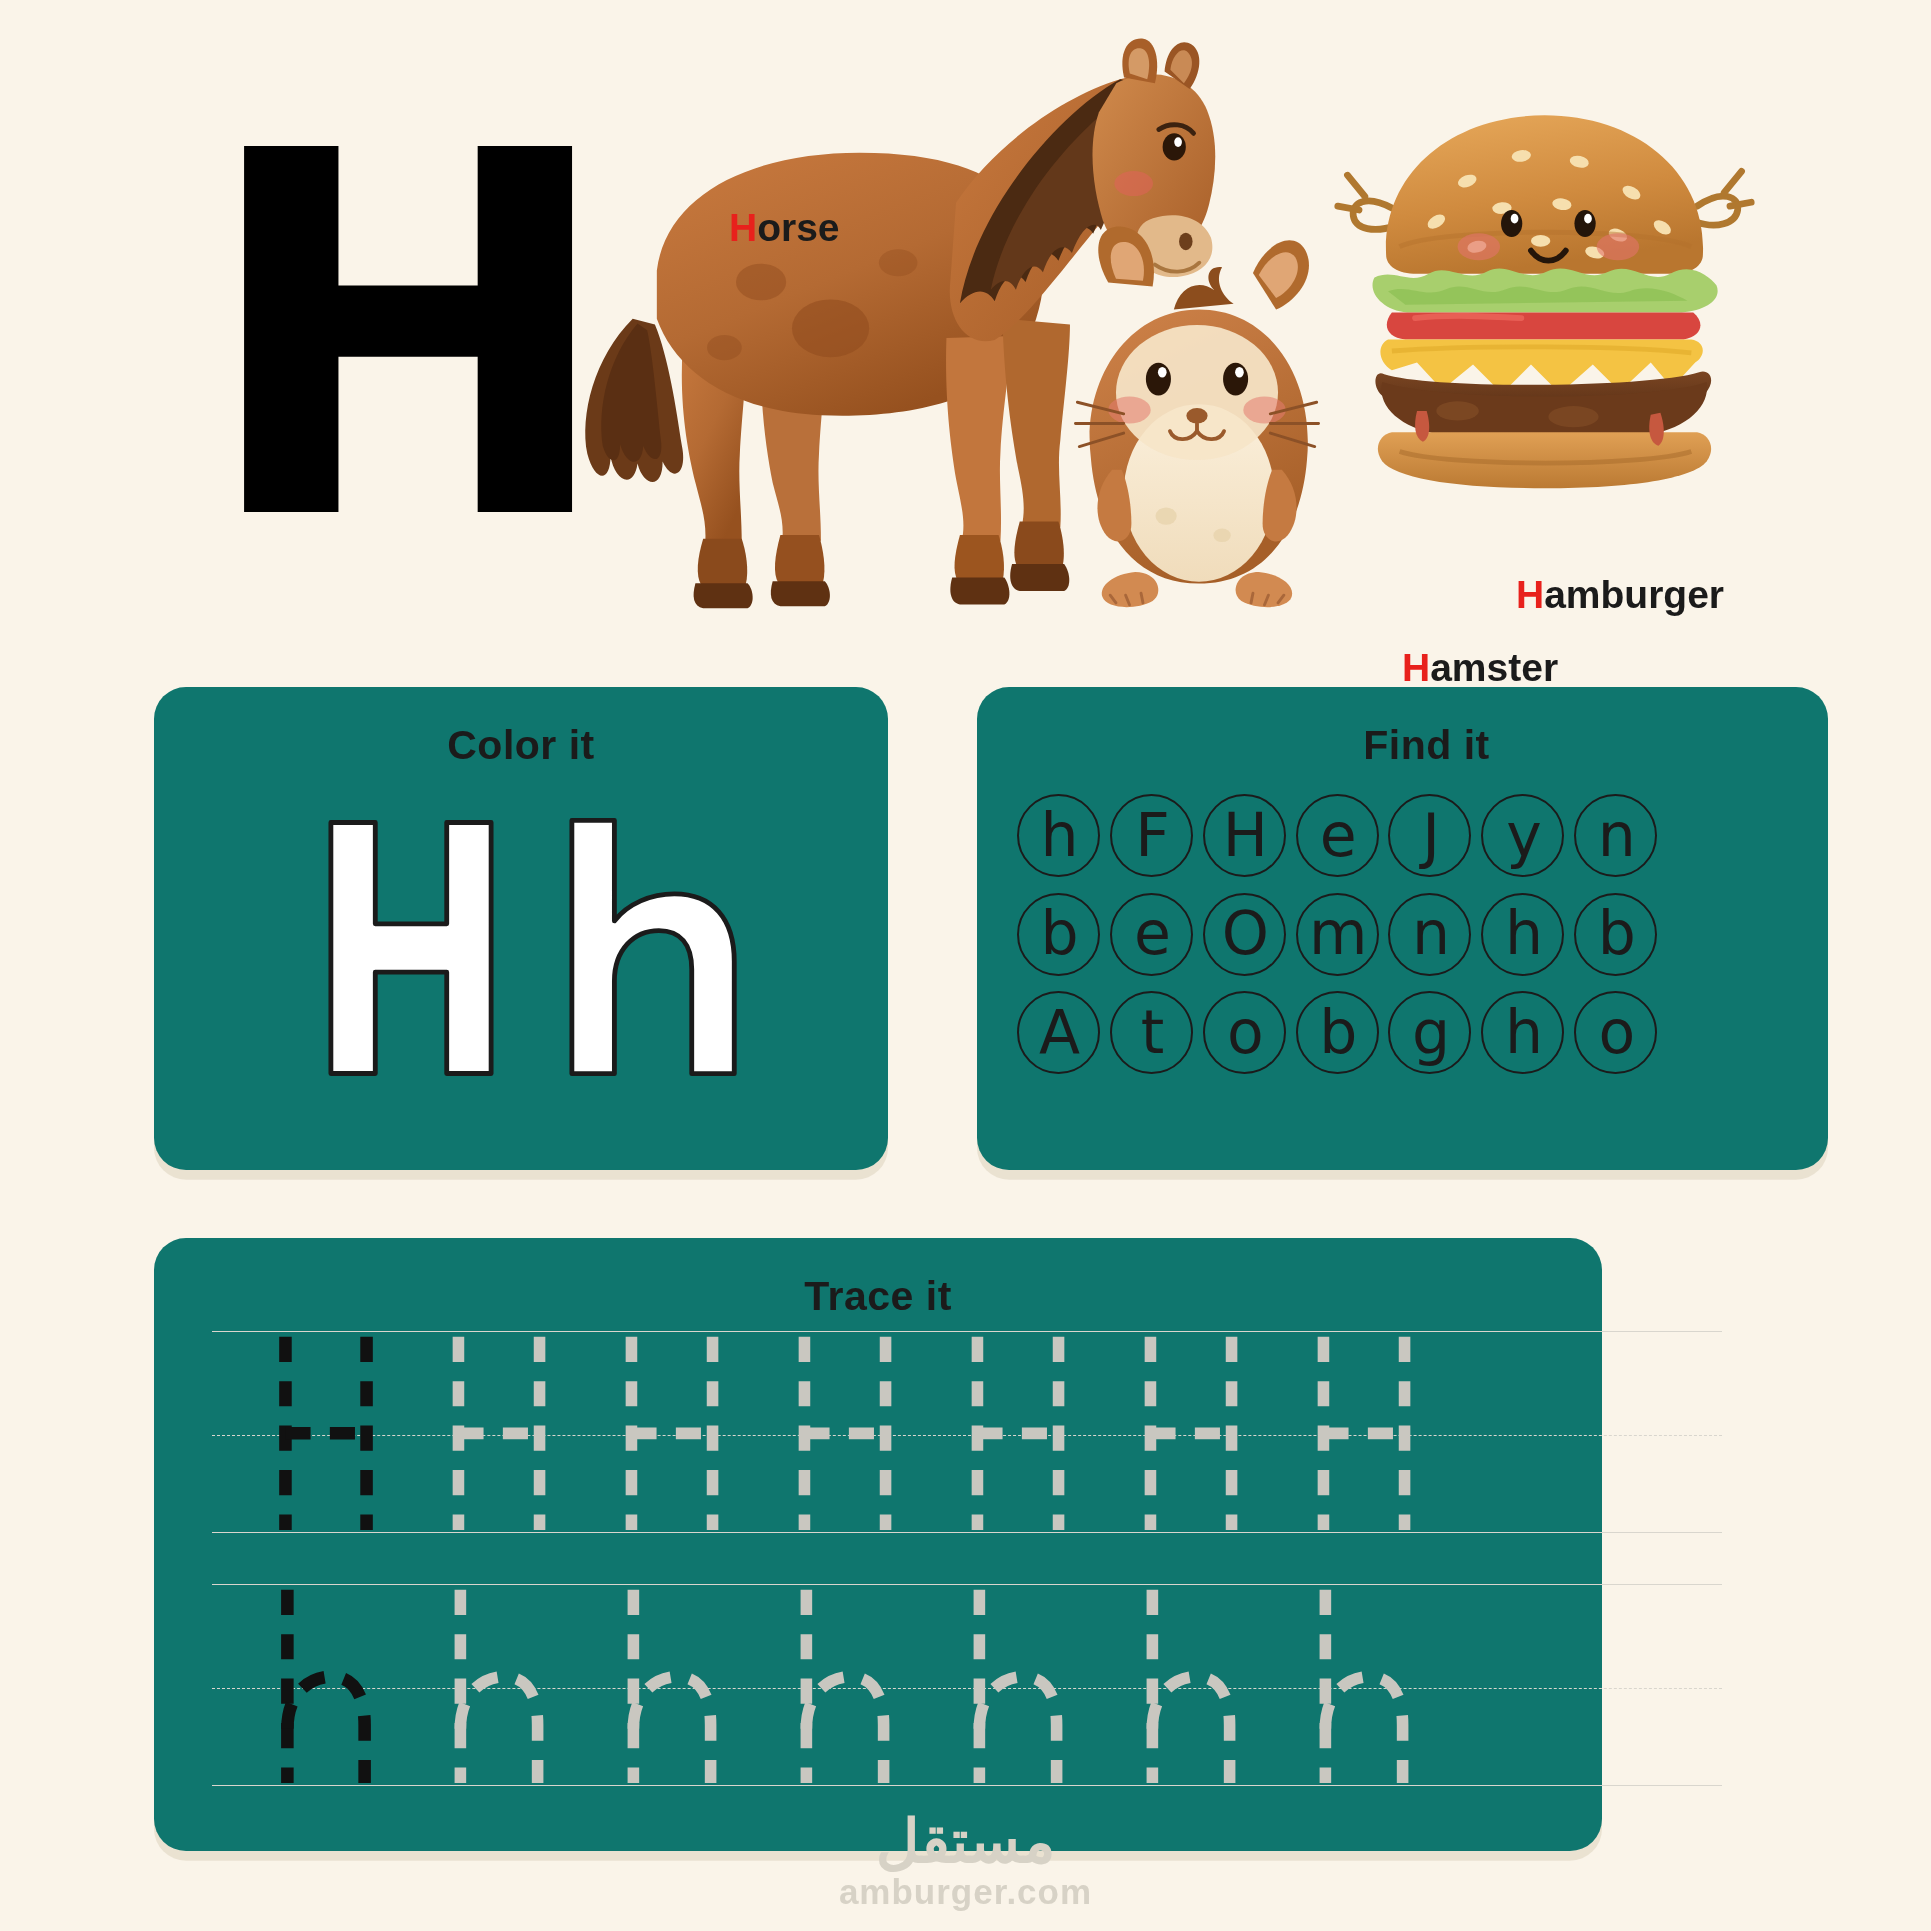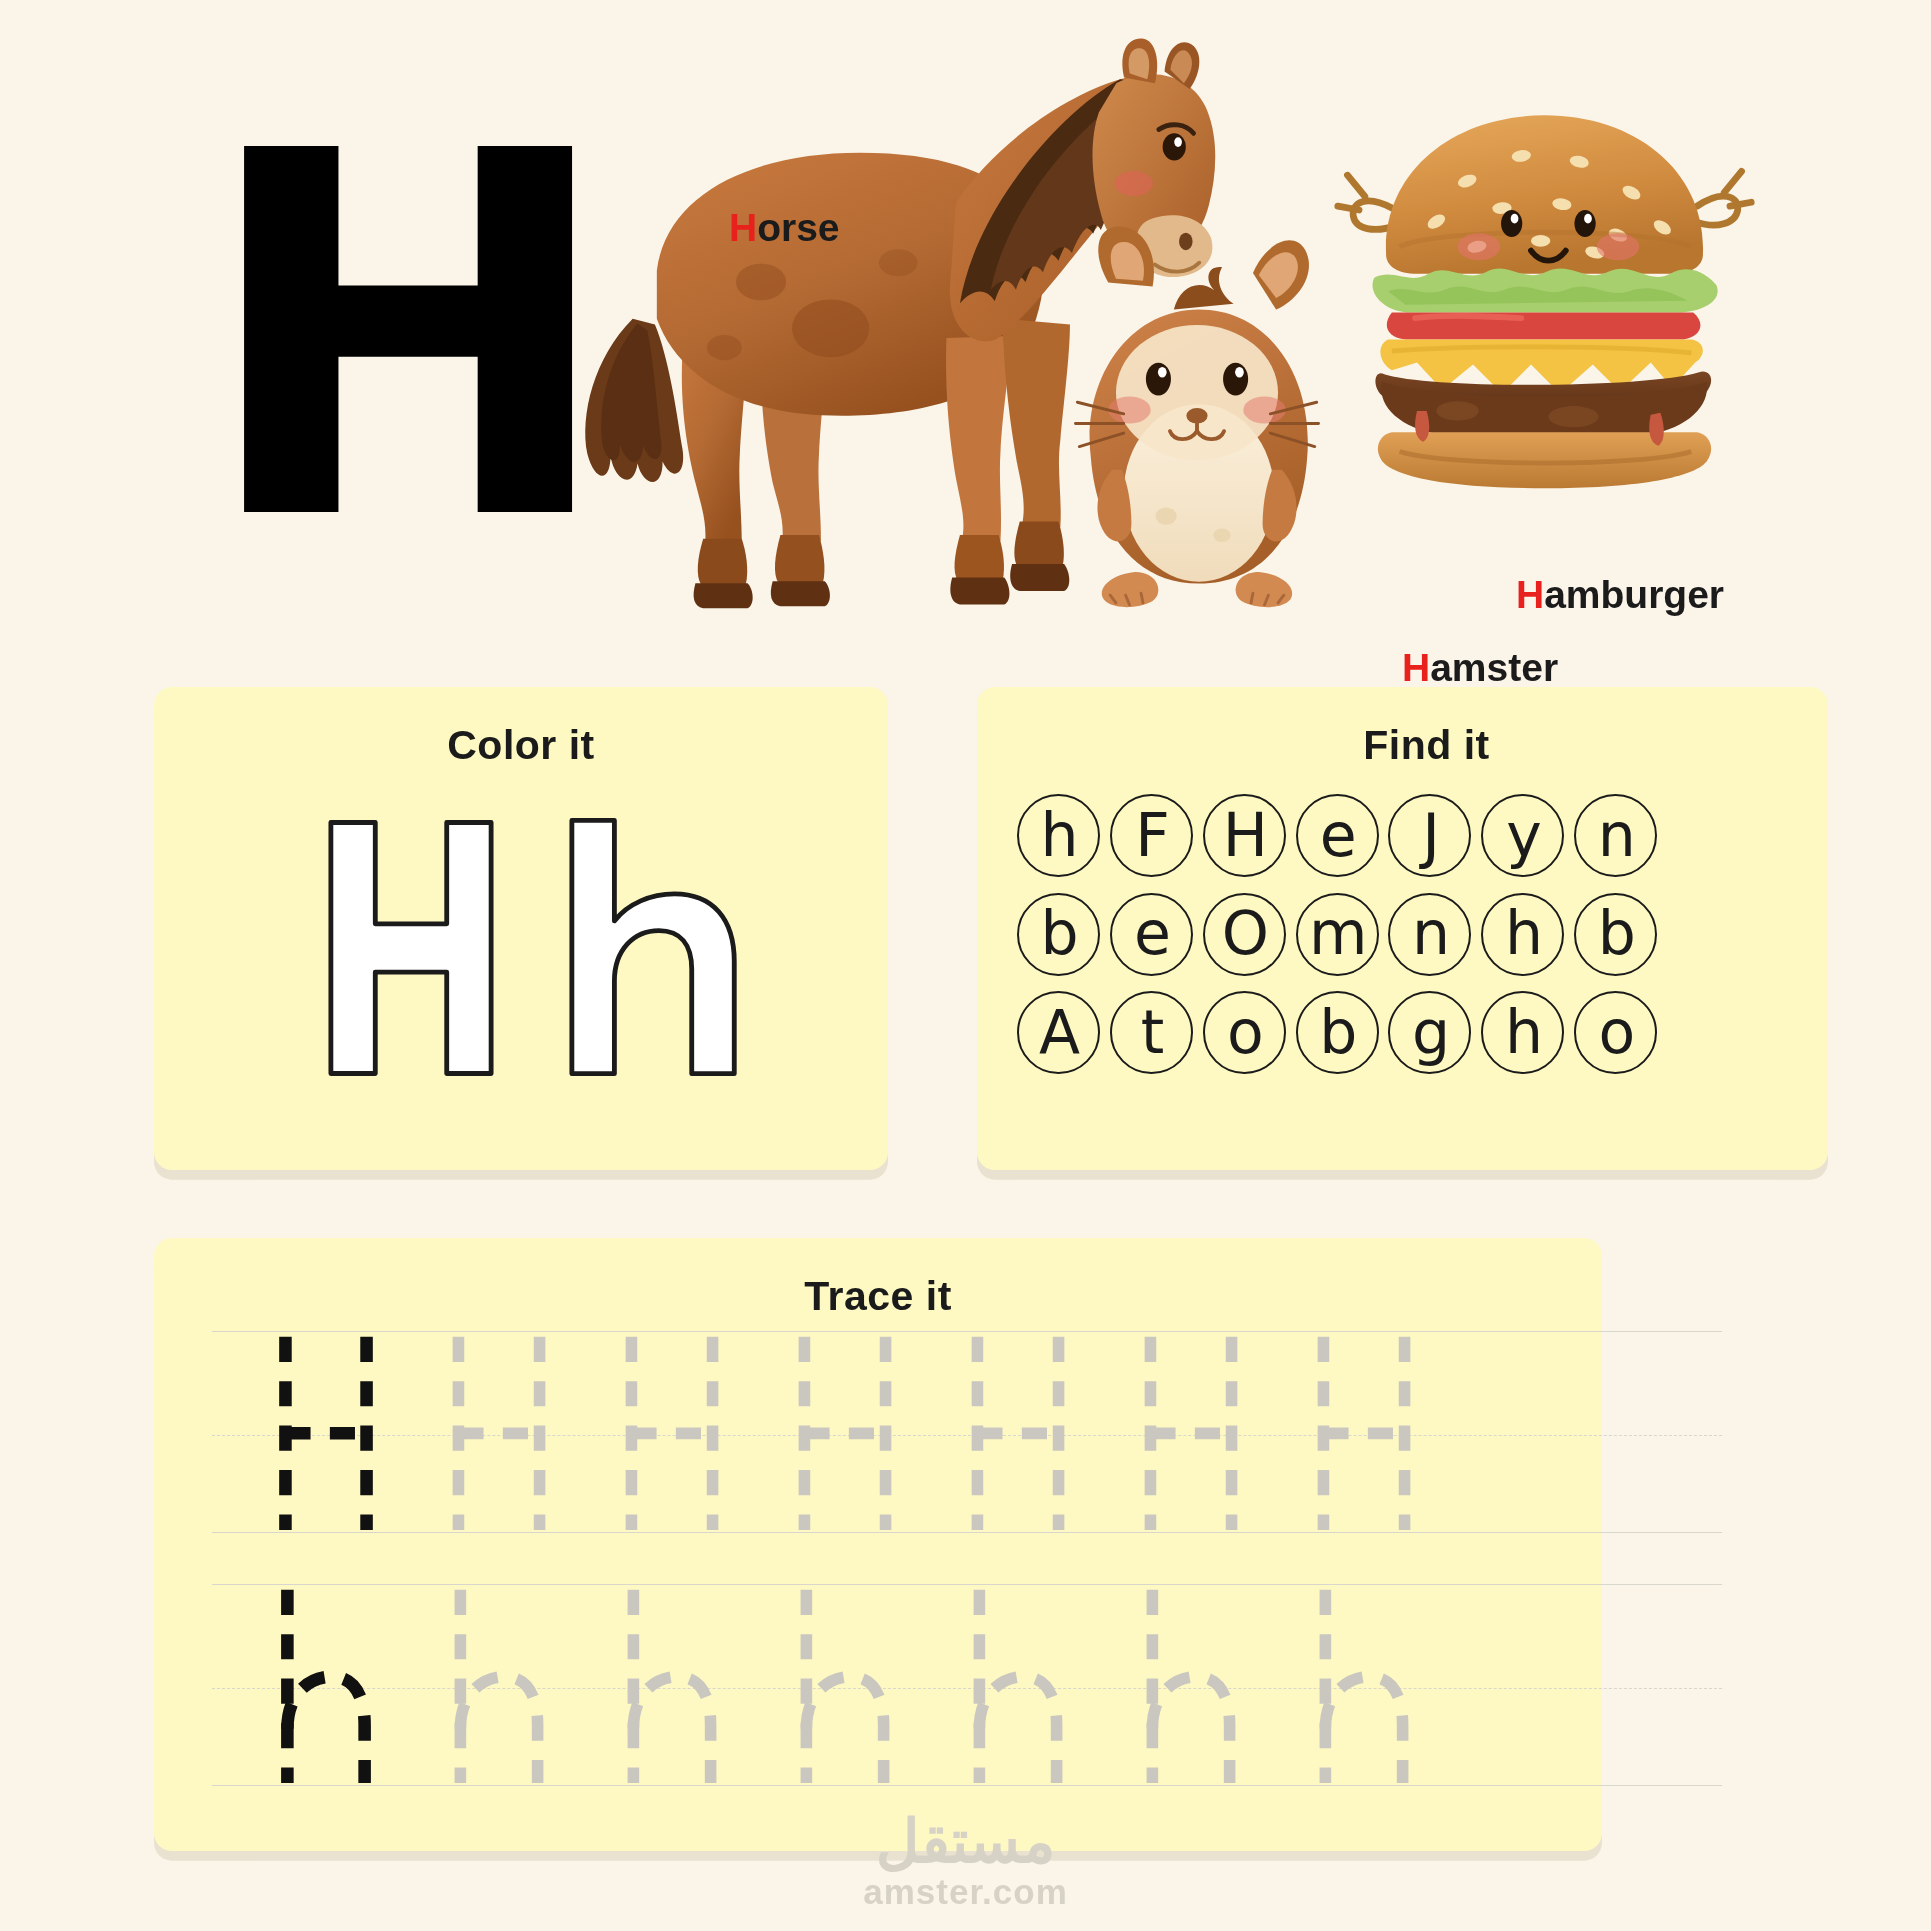--- a/index.html
+++ b/index.html
@@ -50,22 +50,22 @@
   #label-hamburger { left: 1516px; top: 526px; }
 
   
   .art {
     position: absolute;
   }
 
   
   .card {
     position: absolute;
-    background: #fef9c3;
-    border-radius: 18px;
+    background: #0f766e;
+    border-radius: 32px;
     box-shadow: 0 9.7px 0 rgba(226, 216, 196, 0.65);
   }
   .card-title {
     text-align: center;
     font-weight: 700;
     font-size: 41px;
     color: #1b1b1b;
     margin-top: 35px;
     letter-spacing: 0.5px;
   }
@@ -667,15 +667,15 @@
             <path d="M20 150 C 20 112, 44 96, 66 96 C 88 96, 100 114, 100 146 L 100 206"></path>
           </g>
         </svg>
       </div>
     </div>
   </div>
 </div>
 
 <div class="watermark">
   <div class="wm-ar">مستقل</div>
-  <div class="wm-en">amster.com</div>
+  <div class="wm-en">amburger.com</div>
 </div>
 
 
 </body></html>

